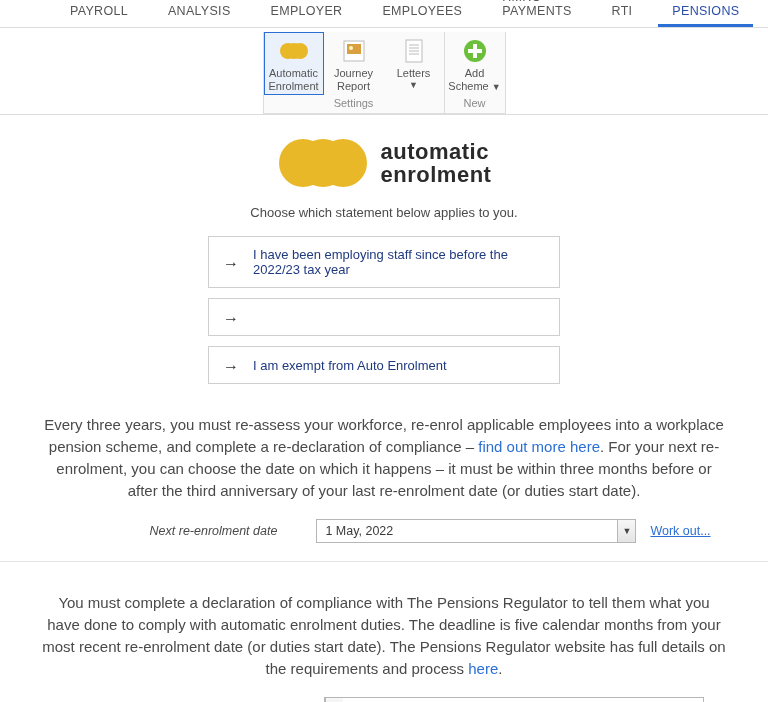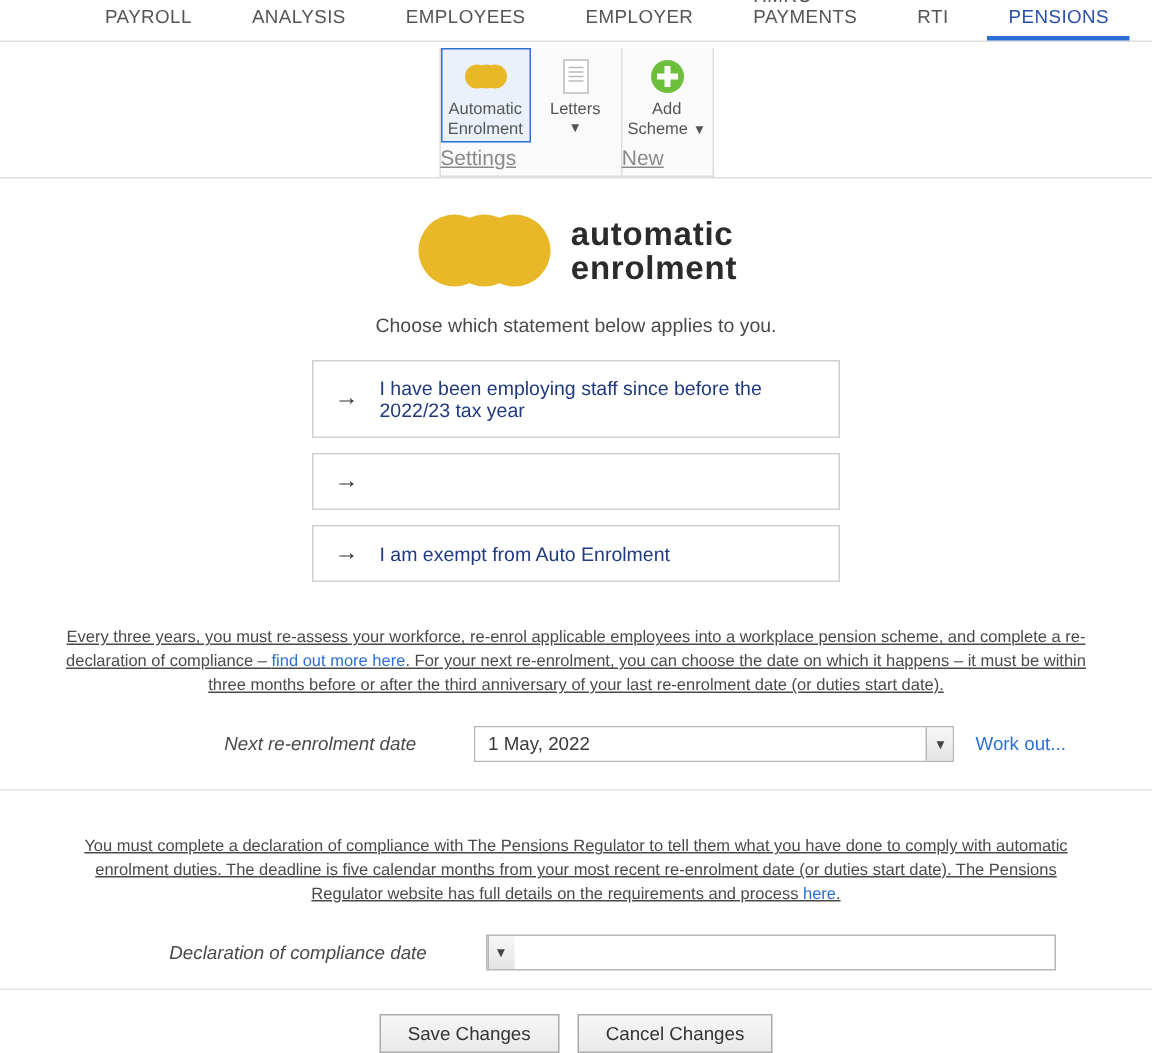--- a/index.html
+++ b/index.html
@@ -14,21 +14,21 @@
   
   .ribbon-wrap { border-bottom:1px solid #ddd; }
   .ribbon { display:flex; justify-content:center; padding:4px 0 0 0; }
   .ribbon-groups { display:flex; border:1px solid #ddd; border-top:none; background:#fafafa; }
   .rgroup { display:flex; flex-direction:column; }
   .ritems { display:flex; }
   .ritem { display:flex; flex-direction:column; align-items:center; justify-content:flex-start; width:60px; padding:4px 2px 2px 2px; font-size:11px; color:#555; text-align:center; line-height:1.15; cursor:pointer; border:1px solid transparent; }
   .ritem.selected { border:1px solid #2b6fd4; background:#eaf1fb; }
   .ricon { width:28px; height:28px; display:flex; align-items:center; justify-content:center; margin-bottom:2px; }
   .rcaret { font-size:9px; color:#555; }
-  .rgroup-label { font-size:14px; color:#8a8a8a; padding:2px 0 4px 0;text-decoration:underline; }
+  .rgroup-label { text-align:center; font-size:11px; color:#8a8a8a; padding:2px 0 4px 0; }
   .rsep { width:1px; background:#ddd; }
 
   
   .logo-row { display:flex; justify-content:center; align-items:center; gap:14px; margin:24px 0 18px 0; }
   .logo-circles { width:90px; height:48px; position:relative; }
   .lc { position:absolute; border-radius:50%; background:#e8b828; }
   .lc.a { width:48px; height:48px; left:42px; top:0; }
   .lc.b { width:48px; height:48px; left:22px; top:0; }
   .lc.c { width:48px; height:48px; left:2px;  top:0; }
   .logo-text { font-size:22px; font-weight:700; color:#2b2b2b; line-height:1.05; letter-spacing:.5px; }
@@ -36,46 +36,46 @@
   .subheading { text-align:center; font-size:13px; color:#4a4a4a; margin:14px 0 16px 0; }
 
   
   .options { width:352px; margin:0 auto; }
   .opt { display:flex; align-items:center; gap:14px; border:1px solid #cfcfcf; padding:10px 14px; margin-bottom:10px; cursor:pointer; background:#fff; }
   .opt .arrow { font-size:16px; color:#333; line-height:1; }
   .opt .olabel { font-size:13px; color:#203a80; }
 
   
   .section { padding:0 24px; text-align:center; margin:30px 0 0 0; }
-  .section p { margin:18px; line-height:1.45; color:#4a4a4a; font-size:11px;text-decoration:underline; }
+  .section p { margin:18px; line-height:1.45; color:#4a4a4a; font-size:15px; }
   .link { color:#2b6fd4; cursor:pointer; }
 
   .field-row { display:flex; align-items:center; justify-content:center; gap:8px; margin:14px 0 8px 0; }
   .field-label { font-style:italic; font-size:12.5px; color:#4a4a4a; width:220px; text-align:right; }
   .combo { display:flex; border:1px solid #b6b6b6; height:24px; width:320px; background:#fff;margin-left:31px; }
   .combo input { flex:1; border:none; outline:none; padding:0 8px; font-size:12.5px; color:#3a3a3a; font-family:inherit; }
   .combo .cbtn { width:18px; border-left:1px solid #b6b6b6; background:linear-gradient(#f7f7f7,#e4e4e4); display:flex; align-items:center; justify-content:center; font-size:9px; color:#444; cursor:pointer; }
-  .work-out { color:#2b6fd4; font-size:12.5px; cursor:pointer; margin-left:6px; }
+  .work-out { color:#2b6fd4; font-size:12.5px; cursor:pointer; margin-left:6px;text-decoration:underline; }
 
   .divider { border-top:1px solid #e4e4e4; margin:18px 0 0 0; }
 
   
   .btnbar { display:flex; justify-content:center; gap:12px; padding:16px 0 6px 0; border-top:1px solid #e4e4e4; margin-top:12px; }
   .btn { border:1px solid #a9a9a9; background:linear-gradient(#f7f7f7,#e9e9e9); padding:5px 18px; font-size:12.5px; color:#333; cursor:pointer; font-family:inherit; }
 </style>
 </head>
 <body>
 
 <div class="page">
 
   <div class="tabbar">
     <div class="tab">PAYROLL</div>
     <div class="tab">ANALYSIS</div>
+    <div class="tab">EMPLOYER</div>
     <div class="tab">EMPLOYEES</div>
-    <div class="tab">EMPLOYER</div>
     <div class="tab">HMRC PAYMENTS</div>
     <div class="tab">RTI</div>
     <div class="tab active">PENSIONS</div>
     <div class="tab">CIS</div>
   </div>
 
   <div class="ribbon-wrap">
     <div class="ribbon">
       <div class="ribbon-groups">
 
@@ -84,20 +84,31 @@
             <div class="ritem selected">
               <span class="ricon">
                 <svg width="28" height="20">
                     <circle cx="8" cy="10" r="8" fill="#e8b828"></circle>
                     <circle cx="14" cy="10" r="8" fill="#e8b828"></circle>
                     <circle cx="20" cy="10" r="8" fill="#e8b828"></circle>
                   </svg>
               </span>
               <span>Automatic</span>
               <span>Enrolment</span>
+            </div>
+            <div class="ritem">
+              <span class="ricon">
+                <svg width="24" height="24">
+                    <rect x="2" y="2" width="20" height="20" fill="#fff" stroke="#bbb"></rect>
+                    <rect x="5" y="5" width="14" height="10" fill="#d8a040"></rect>
+                    <circle cx="9" cy="9" r="2" fill="#fff3c0"></circle>
+                  </svg>
+              </span>
+              <span>Journey</span>
+              <span>Report</span>
             </div>
             <div class="ritem">
               <span class="ricon">
                 <svg width="22" height="24">
                     <rect x="3" y="1" width="16" height="22" fill="#fff" stroke="#bbb"></rect>
                     <line x1="6" y1="6" x2="16" y2="6" stroke="#bbb"></line>
                     <line x1="6" y1="9" x2="16" y2="9" stroke="#bbb"></line>
                     <line x1="6" y1="12" x2="16" y2="12" stroke="#bbb"></line>
                     <line x1="6" y1="15" x2="16" y2="15" stroke="#bbb"></line>
                   </svg>

